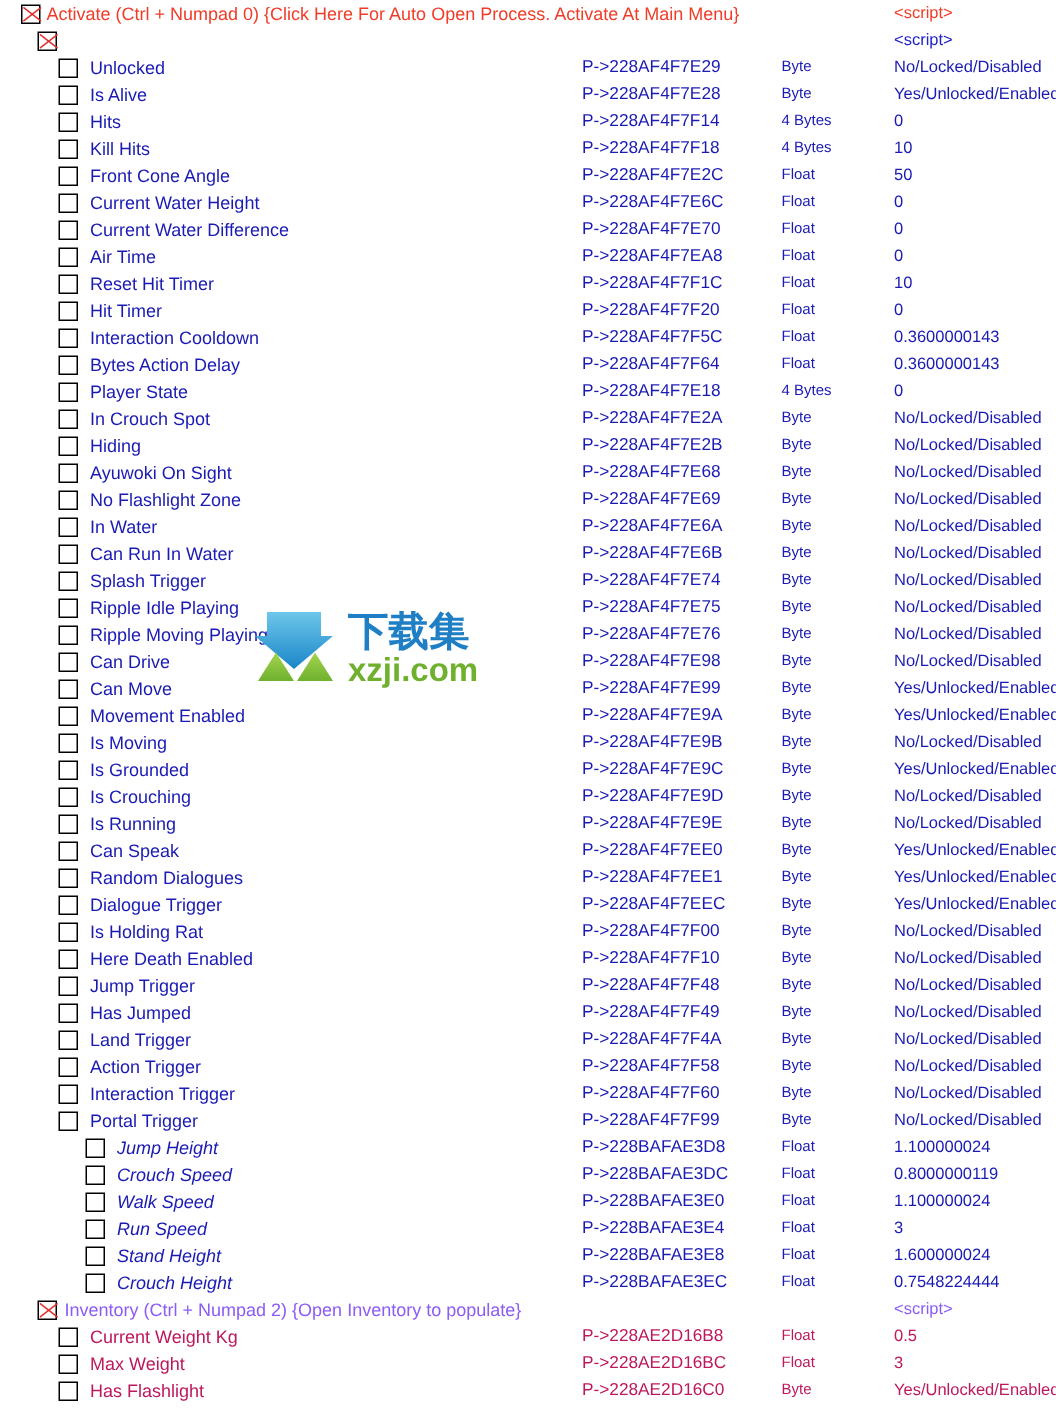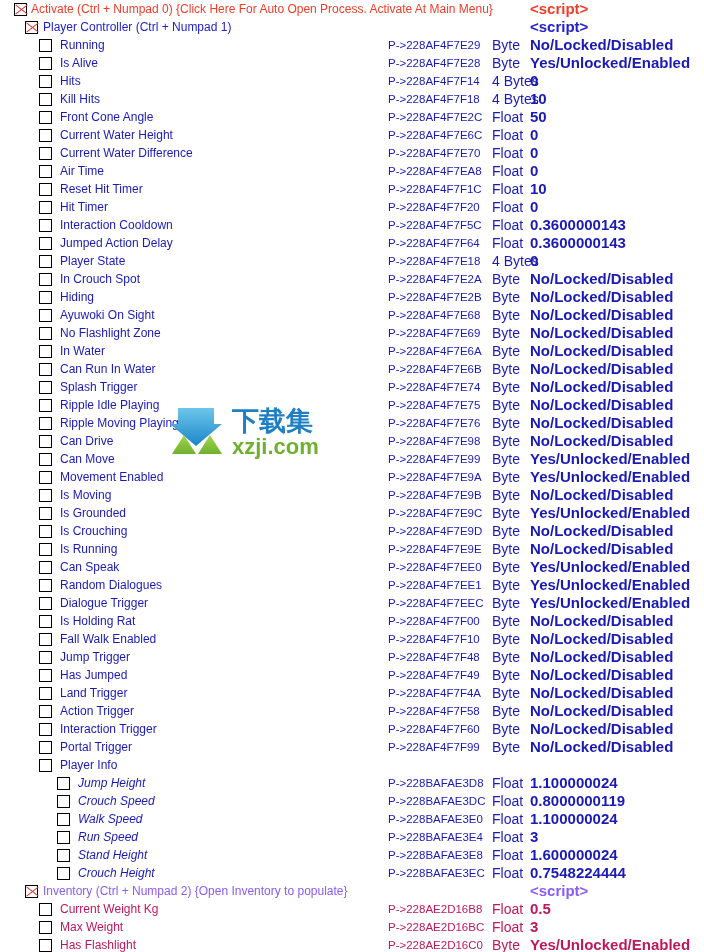--- a/index.html
+++ b/index.html
@@ -55,28 +55,27 @@
     font-size: 12px;
   }
   .addr {
     position: absolute;
     left: 388px;
     font-size: 11.5px;
     text-align: right;
   }
   .type {
     position: absolute;
-    left: 492px;
-    font-size: 14px;
+    left: 521px;
+    font-size: 10px;
   }
   .val {
     position: absolute;
-    left: 530px;
-    font-size: 15px;
-    font-weight: bold;
+    left: 596px;
+    font-size: 11px;
   }
 
   
   .c-red    { color: #f03c28; }
   .c-blue   { color: #2222c8; }
   .c-navy   { color: #1a1ab4; }
   .c-purple { color: #8b5cf6; }
   .c-magenta{ color: #be185d; }
 
   
@@ -106,28 +105,27 @@
 <div id="tree">
     <div class="row i0">
       <div class="cb x"></div>
       <span class="desc c-red">Activate (Ctrl + Numpad 0) {Click Here For Auto Open Process. Activate At Main Menu}</span>
       <span class="addr c-red"></span>
       <span class="type c-red"></span>
       <span class="val c-red">&lt;script&gt;</span>
     </div>
     <div class="row i1">
       <div class="cb x"></div>
-      <span class="desc c-blue">Player Controller (Ctrl + Numpad 1)</span>
       <span class="addr c-blue"></span>
       <span class="type c-blue"></span>
       <span class="val c-blue">&lt;script&gt;</span>
     </div>
     <div class="row i2">
       <div class="cb"></div>
-      <span class="desc c-navy">Running</span>
+      <span class="desc c-navy">Unlocked</span>
       <span class="addr c-navy">P-&gt;228AF4F7E29</span>
       <span class="type c-navy">Byte</span>
       <span class="val c-navy">No/Locked/Disabled</span>
     </div>
     <div class="row i2">
       <div class="cb"></div>
       <span class="desc c-navy">Is Alive</span>
       <span class="addr c-navy">P-&gt;228AF4F7E28</span>
       <span class="type c-navy">Byte</span>
       <span class="val c-navy">Yes/Unlocked/Enabled</span>
@@ -190,21 +188,21 @@
     </div>
     <div class="row i2">
       <div class="cb"></div>
       <span class="desc c-navy">Interaction Cooldown</span>
       <span class="addr c-navy">P-&gt;228AF4F7F5C</span>
       <span class="type c-navy">Float</span>
       <span class="val c-navy">0.3600000143</span>
     </div>
     <div class="row i2">
       <div class="cb"></div>
-      <span class="desc c-navy">Jumped Action Delay</span>
+      <span class="desc c-navy">Bytes Action Delay</span>
       <span class="addr c-navy">P-&gt;228AF4F7F64</span>
       <span class="type c-navy">Float</span>
       <span class="val c-navy">0.3600000143</span>
     </div>
     <div class="row i2">
       <div class="cb"></div>
       <span class="desc c-navy">Player State</span>
       <span class="addr c-navy">P-&gt;228AF4F7E18</span>
       <span class="type c-navy">4 Bytes</span>
       <span class="val c-navy">0</span>
@@ -344,21 +342,21 @@
     </div>
     <div class="row i2">
       <div class="cb"></div>
       <span class="desc c-navy">Is Holding Rat</span>
       <span class="addr c-navy">P-&gt;228AF4F7F00</span>
       <span class="type c-navy">Byte</span>
       <span class="val c-navy">No/Locked/Disabled</span>
     </div>
     <div class="row i2">
       <div class="cb"></div>
-      <span class="desc c-navy">Fall Walk Enabled</span>
+      <span class="desc c-navy">Here Death Enabled</span>
       <span class="addr c-navy">P-&gt;228AF4F7F10</span>
       <span class="type c-navy">Byte</span>
       <span class="val c-navy">No/Locked/Disabled</span>
     </div>
     <div class="row i2">
       <div class="cb"></div>
       <span class="desc c-navy">Jump Trigger</span>
       <span class="addr c-navy">P-&gt;228AF4F7F48</span>
       <span class="type c-navy">Byte</span>
       <span class="val c-navy">No/Locked/Disabled</span>
@@ -390,27 +388,20 @@
       <span class="addr c-navy">P-&gt;228AF4F7F60</span>
       <span class="type c-navy">Byte</span>
       <span class="val c-navy">No/Locked/Disabled</span>
     </div>
     <div class="row i2">
       <div class="cb"></div>
       <span class="desc c-navy">Portal Trigger</span>
       <span class="addr c-navy">P-&gt;228AF4F7F99</span>
       <span class="type c-navy">Byte</span>
       <span class="val c-navy">No/Locked/Disabled</span>
-    </div>
-    <div class="row i2">
-      <div class="cb"></div>
-      <span class="desc c-navy">Player Info</span>
-      <span class="addr c-navy"></span>
-      <span class="type c-navy"></span>
-      <span class="val c-navy"></span>
     </div>
     <div class="row i3">
       <div class="cb"></div>
       <span class="desc c-navy">Jump Height</span>
       <span class="addr c-navy">P-&gt;228BAFAE3D8</span>
       <span class="type c-navy">Float</span>
       <span class="val c-navy">1.100000024</span>
     </div>
     <div class="row i3">
       <div class="cb"></div>

